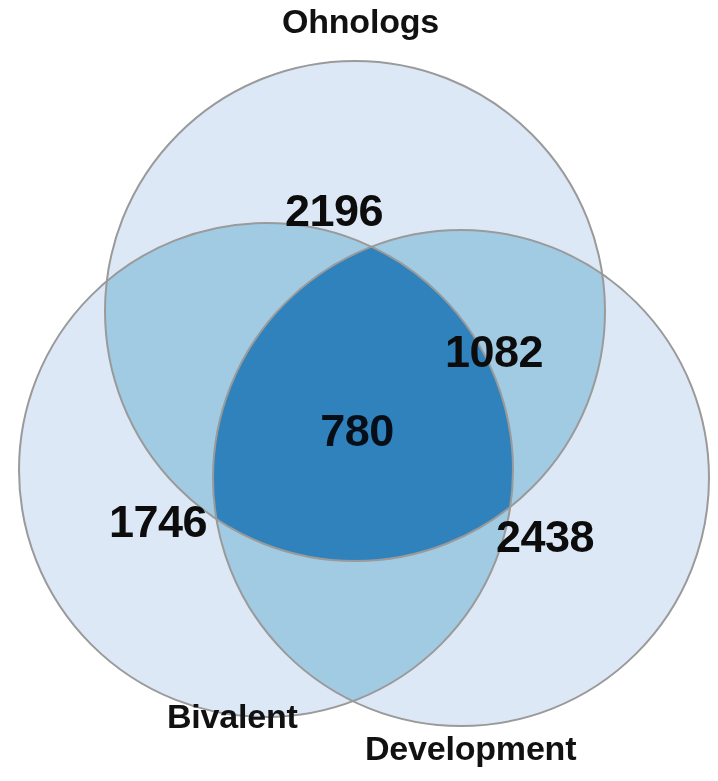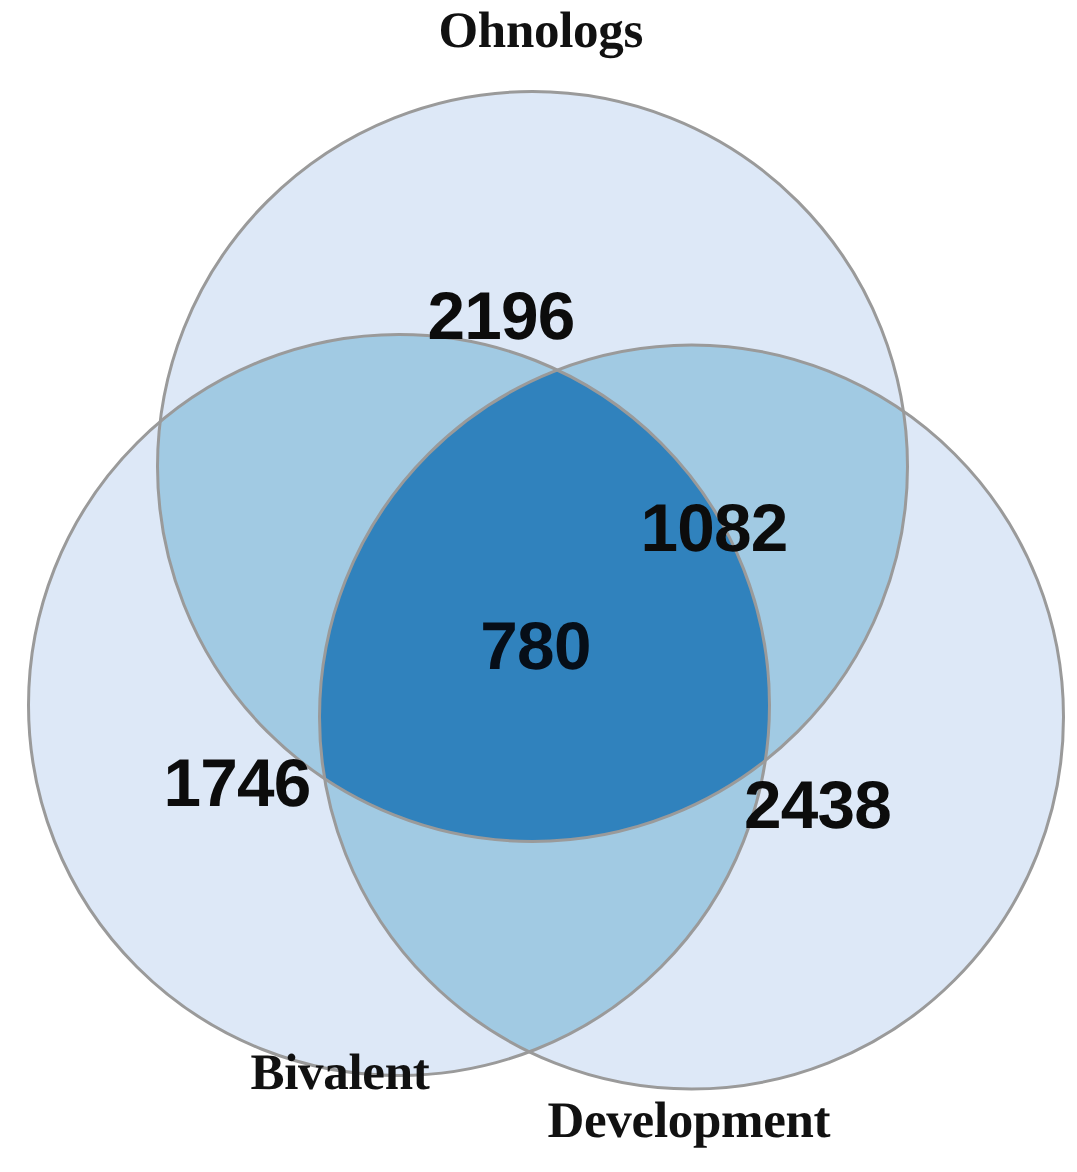--- a/index.html
+++ b/index.html
@@ -22,21 +22,21 @@
   }
   #venn-svg {
     position: absolute;
     left: 0;
     top: 0;
     width: 718px;
     height: 781px;
   }
   .set-title {
     position: absolute;
-    font-family: Liberation Serif, serif;
+    font-family: Liberation Sans, sans-serif;
     font-weight: bold;
     font-size: 34px;
     color: #111111;
     letter-spacing: -0.2px;
     white-space: nowrap;
     text-align: center;
   }
   #title-ohnologs {
     left: 0;
     right: 0;
@@ -118,21 +118,21 @@
 
   <div class="set-title" id="title-ohnologs">Ohnologs</div>
 
   <div class="set-title" id="title-bivalent">Bivalent</div>
 
   <div class="set-title" id="title-development">Development</div>
 
   <div class="region-count" id="count-ohnologs-only" style="left:334px; top:211px;">2196</div>
 
 
-  <div class="region-count" id="count-ohnologs-development" style="left:476px; top:352px;">1082</div>
+  <div class="region-count" id="count-ohnologs-development" style="left:494px; top:352px;">1082</div>
 
   <div class="region-count" id="count-center" style="left:357px; top:431px;">780</div>
 
   <div class="region-count" id="count-bivalent-only" style="left:158px; top:522px;">1746</div>
 
 
   <div class="region-count" id="count-development-only" style="left:545px; top:537px;">2438</div>
 
 </div>
 

